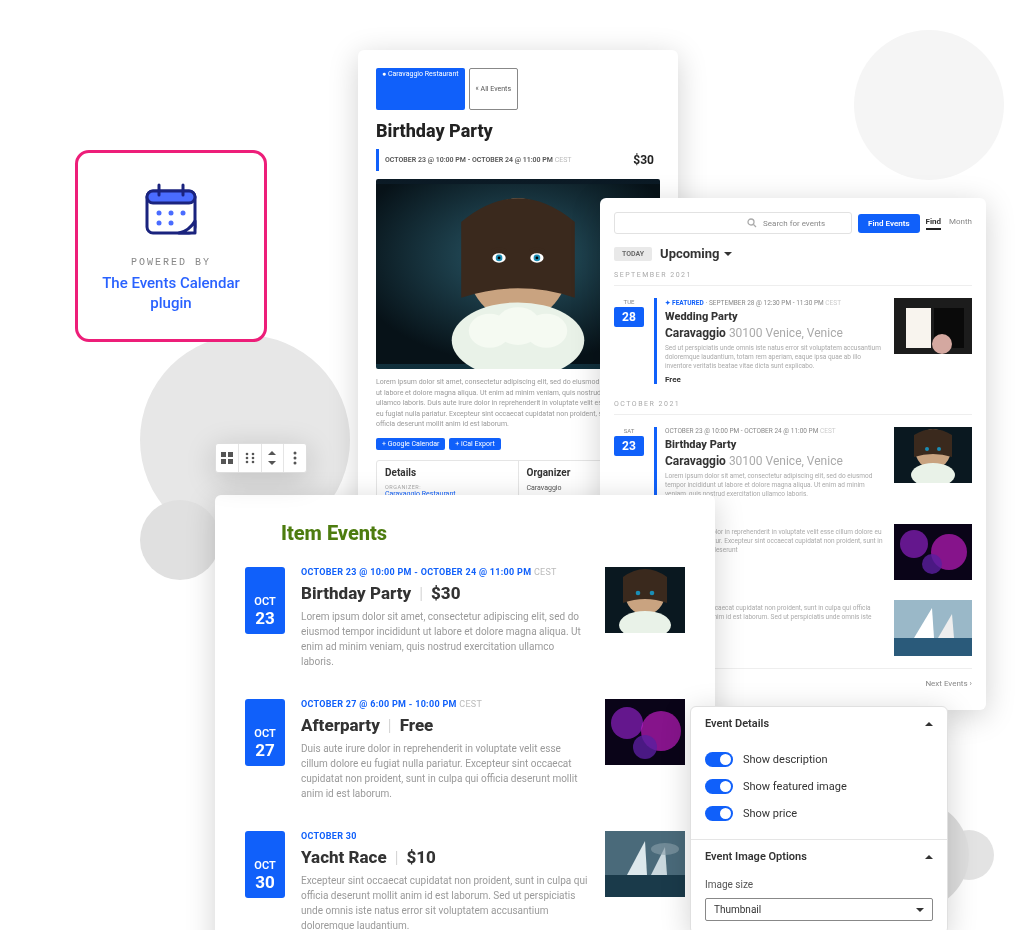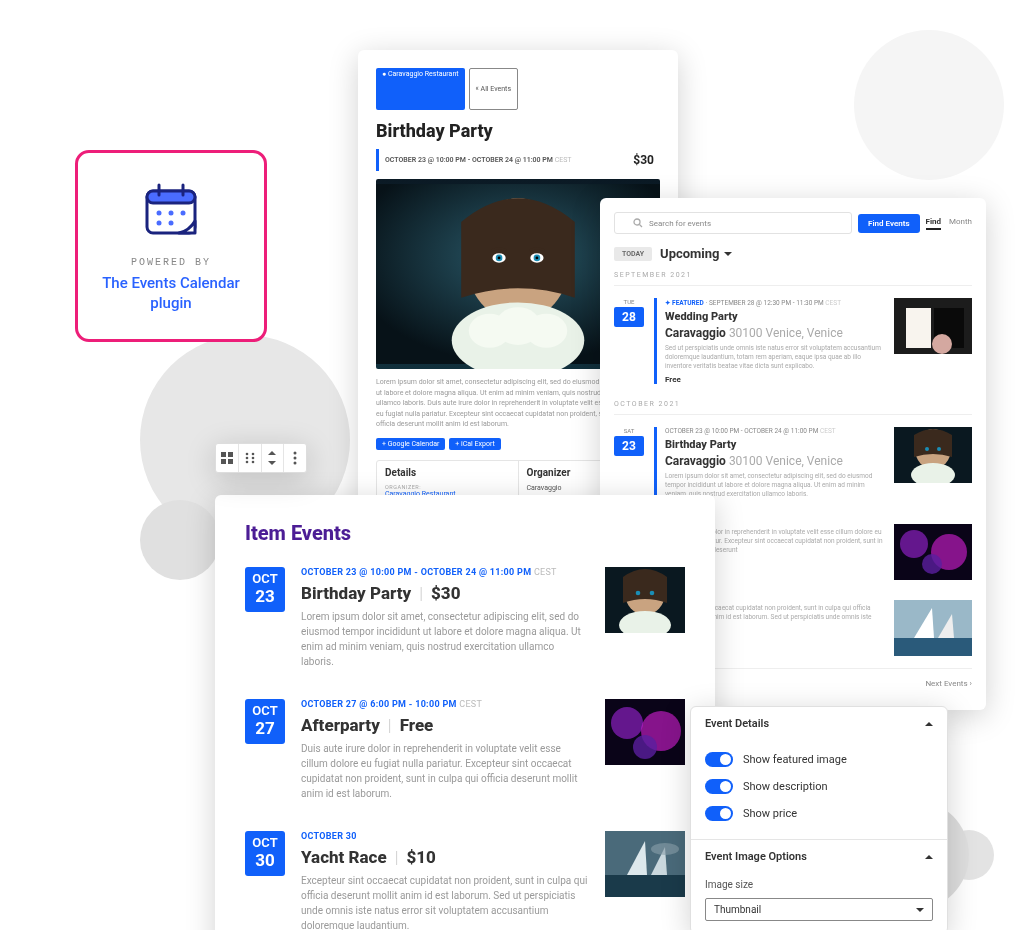--- a/index.html
+++ b/index.html
@@ -65,21 +65,21 @@
   .event-detail .info-row .val.link { color:#1060fa; }
 
   
   .toolbar { top: 443px; left: 215px; width: 92px; height: 30px; background:#fff; border:1px solid #ddd; border-radius:3px; display:flex; z-index:6;}
   .toolbar .tb-btn { flex:1; display:flex; align-items:center; justify-content:center; color:#555; font-size:12px; }
   .toolbar .tb-btn + .tb-btn { border-left:1px solid #e5e5e5; }
 
   
   .events-list { top: 198px; left: 600px; width: 386px; padding: 14px; font-size: 8px; z-index: 3;}
   .events-list .search-row { display:flex; gap:6px; align-items:center; margin-bottom: 12px; }
-  .events-list .search-input { flex:1; border:1px solid #e2e2e2; border-radius:3px; padding:5px 18px; font-size:8px; color:#888; display:flex; align-items:center; gap:6px;}
+  .events-list .search-input { flex:1; border:1px solid #e2e2e2; border-radius:3px; padding:5px 26px; font-size:8px; color:#888; display:flex; align-items:center; gap:6px;justify-content:flex-end;}
   .events-list .find-btn { background:#1060fa; color:#fff; padding:5px 10px; border-radius:3px; font-size:8px; font-weight:600; }
   .events-list .view-toggle { display:flex; gap:8px; font-size:8px; }
   .events-list .view-toggle .active { font-weight:700; border-bottom:2px solid #222; padding-bottom:2px;}
   .events-list .filter-row { display:flex; align-items:center; gap:8px; margin-bottom:10px; }
   .events-list .today-chip { background:#e9e9e9; color:#666; padding:3px 8px; font-size:7px; border-radius:2px; font-weight:600;}
   .events-list .filter-row .upcoming { font-size:13px; font-weight:700; display:flex; align-items:center; gap:4px;}
   .events-list .month-label { font-size:7px; letter-spacing:1.5px; color:#aaa; margin: 6px 0; text-transform:uppercase;}
   .events-list .ev-item { display:flex; gap:10px; padding:10px 0; }
   .events-list .date-box { width:30px; text-align:center; }
   .events-list .date-box .dow { font-size:6px; color:#888; text-transform:uppercase; }
@@ -94,24 +94,24 @@
   .events-list .ev-body .loc .venue { font-weight:700; }
   .events-list .ev-body .loc .addr { color:#aaa; }
   .events-list .ev-body .desc { color:#aaa; font-size:6.5px; margin:4px 0; line-height:1.4;}
   .events-list .ev-body .freep { font-weight:700; font-size:8px; margin-top:4px;}
   .events-list .thumb { width:78px; height:56px; border-radius:3px; flex-shrink:0;}
   .events-list .pager { display:flex; justify-content:space-between; padding:8px 0; font-size:8px; color:#888; }
   .events-list hr { border:none; border-top:1px solid #eee; margin: 2px 0;}
 
   
   .item-events { top: 495px; left: 215px; width: 500px; padding: 26px 30px; z-index: 5;}
-  .item-events h2 { font-size: 20px; font-weight: 800; margin-bottom: 22px; color:#4c1d95;}
+  .item-events h2 { font-size: 20px; font-weight: 800; margin-bottom: 22px; color:#4d7c0f;margin-left:36px;}
   .item-events .ie-row { display:flex; gap:16px; margin-bottom: 30px; align-items:flex-start;}
   .item-events .ie-date { width:40px; background:#1060fa; color:#fff; text-align:center; border-radius:3px; padding:4px 0 6px;}
-  .item-events .ie-date .m { font-size:13px; font-weight:600; }
+  .item-events .ie-date .m { font-size:11px; font-weight:600;margin-top:24px; }
   .item-events .ie-date .d { font-size:17px; font-weight:700; }
   .item-events .ie-body { flex:1; }
   .item-events .ie-body .timing { color:#1060fa; font-weight:700; font-size:9px; letter-spacing:0.3px;}
   .item-events .ie-body .timing .tz { color:#bbb; font-weight:400;}
   .item-events .ie-body h3 { font-size:17px; font-weight:800; margin:6px 0; display:flex; align-items:center; gap:8px;}
   .item-events .ie-body h3 .sep { color:#ccc; font-weight:300;}
   .item-events .ie-body h3 .price { font-weight:800; }
   .item-events .ie-body .desc { color:#9a9a9a; font-size:10px; line-height:1.5; }
   .item-events .ie-thumb { width:80px; height:66px; border-radius:3px; flex-shrink:0;}
 
@@ -452,25 +452,25 @@
 </div>
 
 <div class="panel settings">
   <div class="sec-head">
     <span>Event Details</span>
     <span class="caret up"></span>
   </div>
   <div class="sec-body">
     <div class="toggle-row">
         <div class="toggle"></div>
-        <span>Show featured image</span>
+        <span>Show description</span>
       </div>
     <div class="toggle-row">
         <div class="toggle"></div>
-        <span>Show description</span>
+        <span>Show featured image</span>
       </div>
     <div class="toggle-row">
         <div class="toggle"></div>
         <span>Show price</span>
       </div>
   </div>
   <hr>
   <div class="sec-head">
     <span>Event Image Options</span>
     <span class="caret up"></span>

